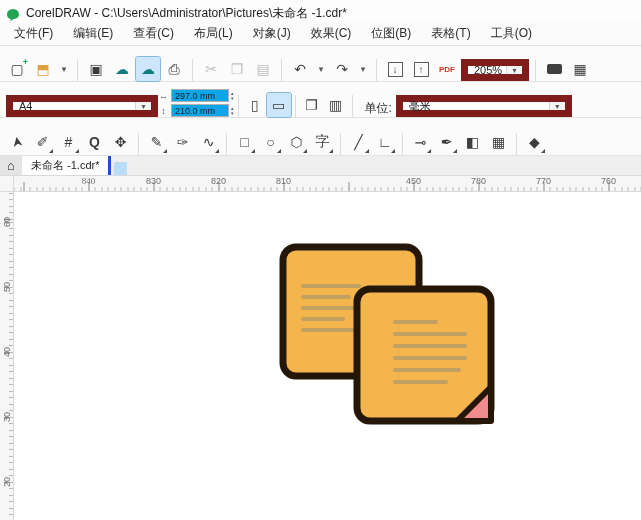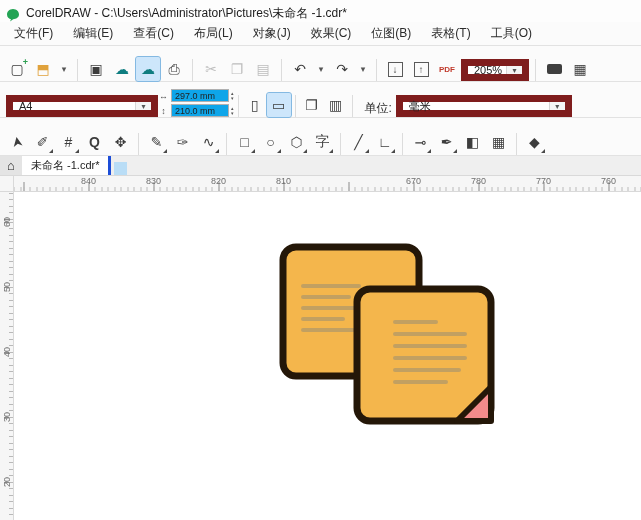--- a/index.html
+++ b/index.html
@@ -315,26 +315,26 @@
   </div>
   <div class="doctab">
     <span>未命名 -1.cdr*</span>
   </div>
   <div class="newtab"></div>
 </div>
 
 <div class="rulerrow">
   <div class="rulercorner"></div>
   <div class="hruler">
-      <span class="hnum" style="left: 42px;">840</span>
+      <span class="hnum" style="left: 42px; font-family: Liberation Serif, serif;">840</span>
       <span class="hnum" style="left: 107px;">830</span>
       <span class="hnum" style="left: 172px;">820</span>
       <span class="hnum" style="left: 237px;">810</span>
       <span class="hnum" style="left: 302px; margin-top: 21px;">800</span>
-      <span class="hnum" style="left: 367px;">670</span>
+      <span class="hnum" style="left: 367px;">450</span>
       <span class="hnum" style="left: 432px;">780</span>
       <span class="hnum" style="left: 497px;">770</span>
       <span class="hnum" style="left: 562px;">760</span>
     </div>
 </div>
 
 <div class="canvasrow">
   <div class="vruler">
       <span class="vnum" style="top: 23px;">60</span>
       <span class="vnum" style="top: 88px;">50</span>

